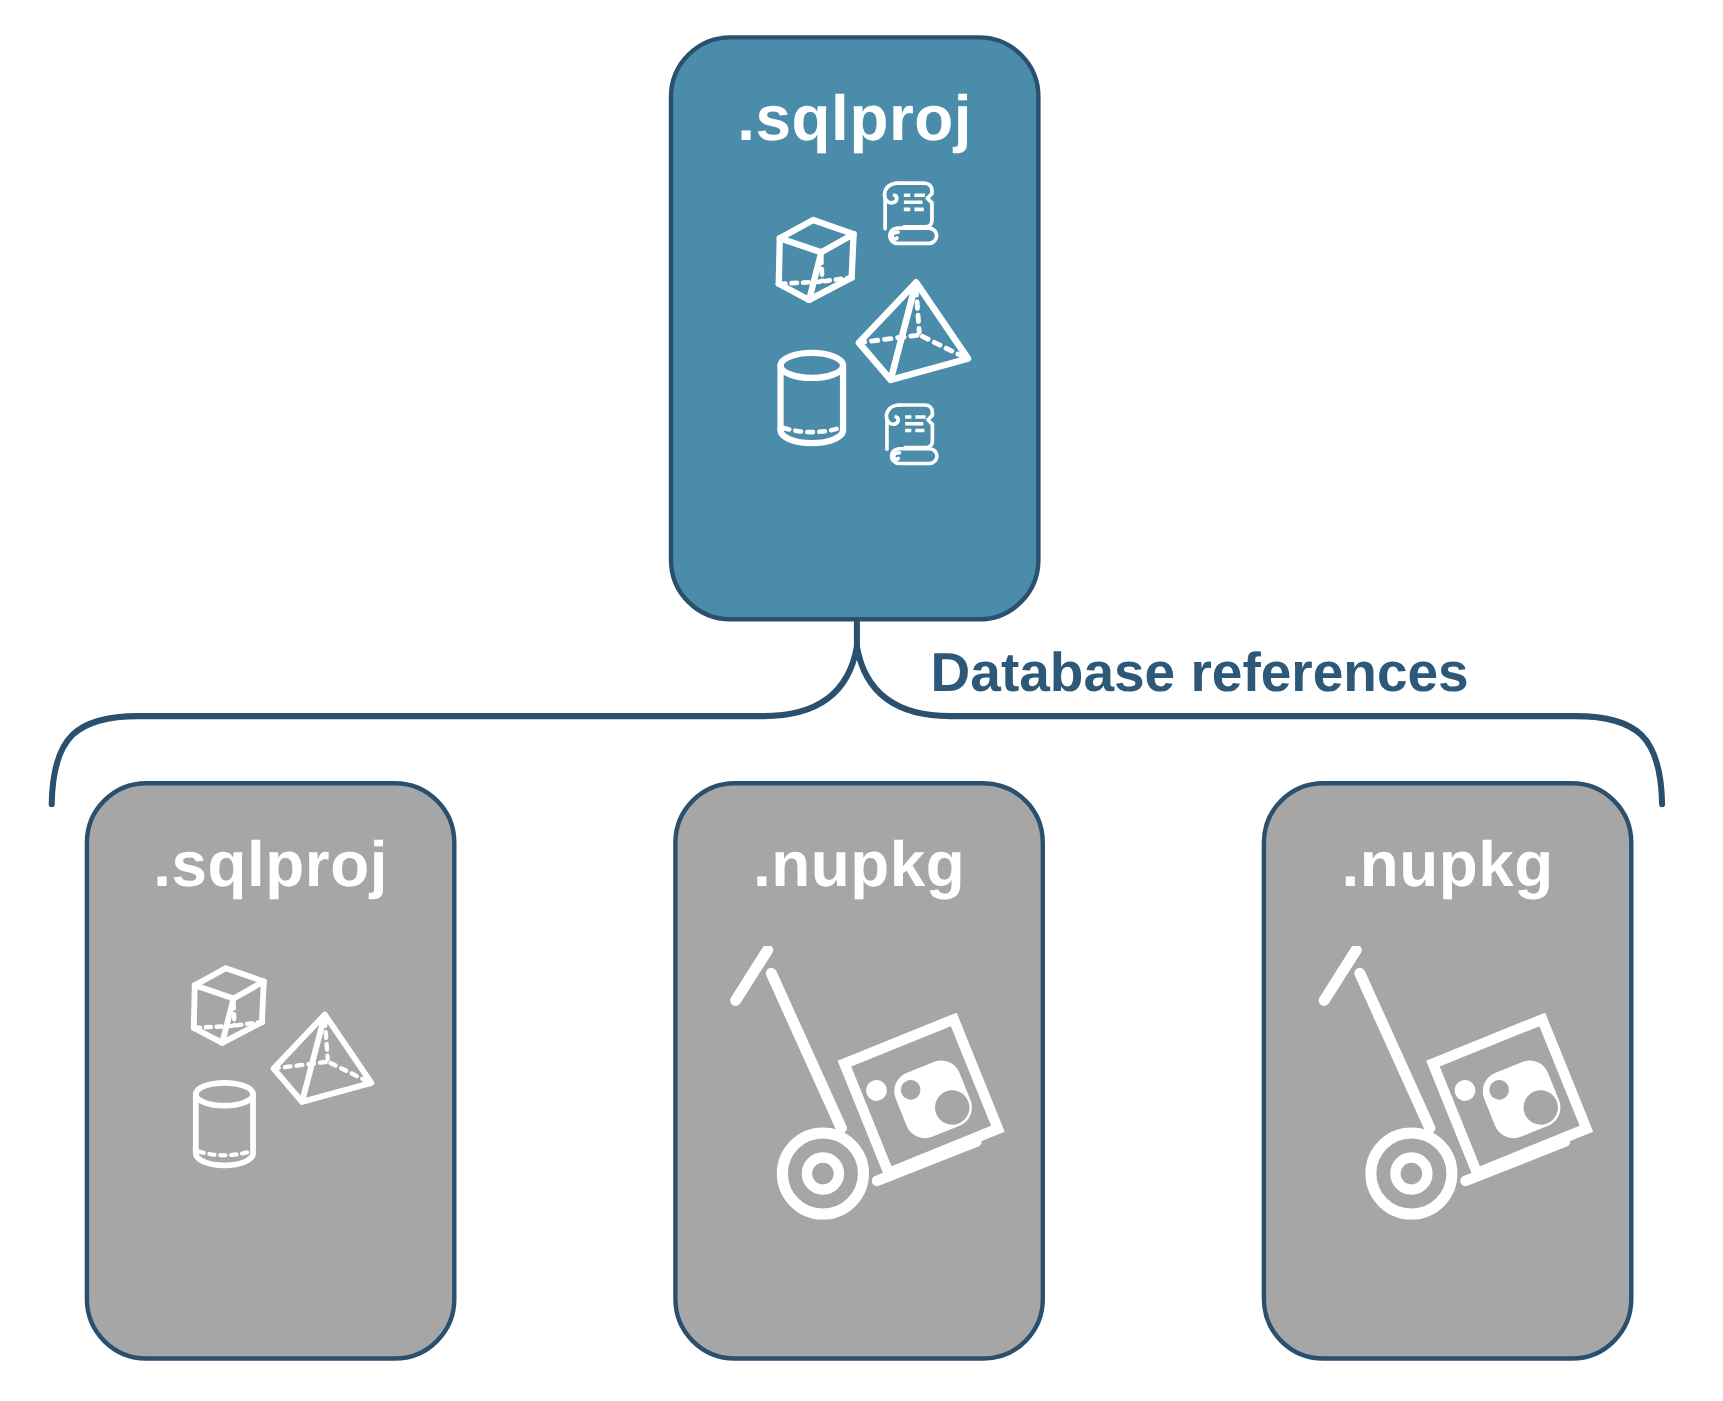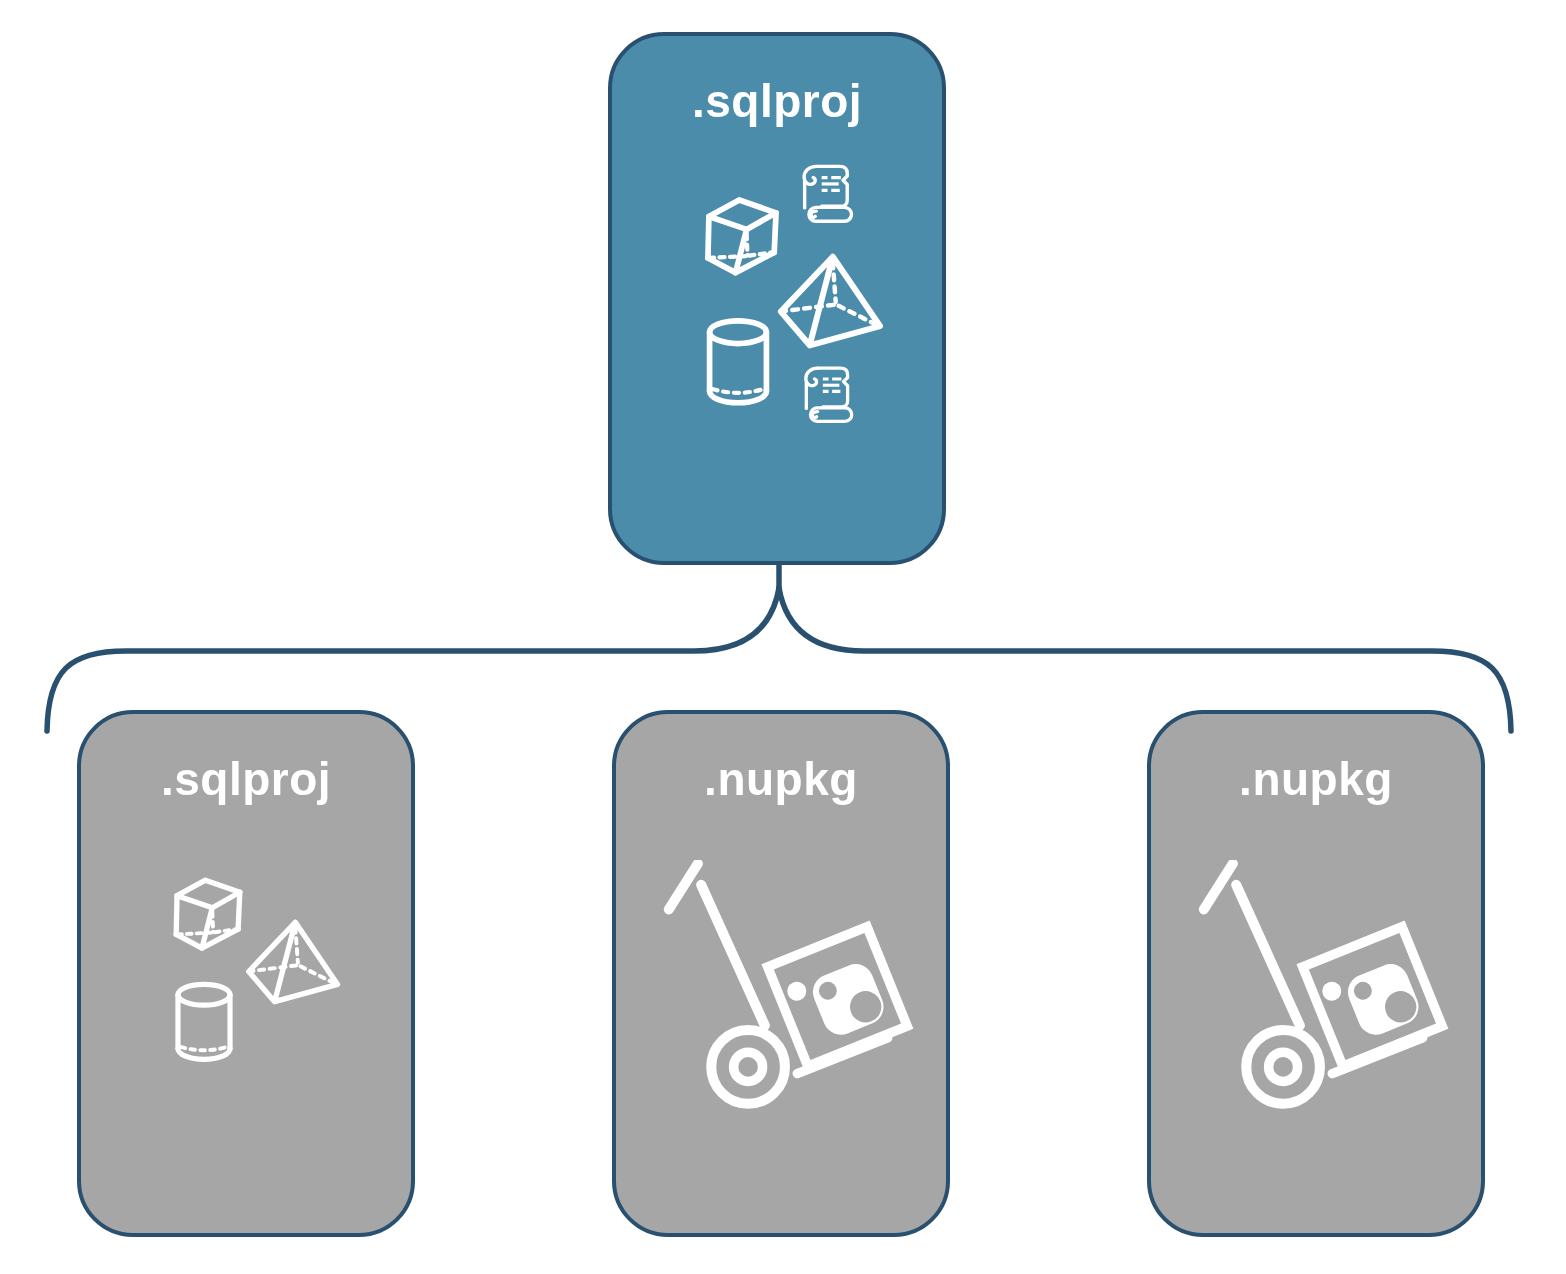--- a/index.html
+++ b/index.html
@@ -26,21 +26,21 @@
   }
   .box--parent{left:608px;top:32px;height:533px;background:var(--teal);}
   .box--child{top:710px;height:527px;background:var(--gray);}
   .box--child0{left:77px;}
   .box--child1{left:612px;}
   .box--child2{left:1147px;}
   .box-title{
     position:absolute;
     left:0;right:0;top:38px;
     text-align:center;
-    font-size:46px;
+    font-size:58px;
     font-weight:700;
     color:var(--white);
     letter-spacing:0.5px;
   }
   .icon{position:absolute;}
   .icon svg{display:block;width:100%;height:100%;}
   .brace{
     position:absolute;left:0;top:0;width:1566px;height:1274px;
   }
   .connector-label{
@@ -68,20 +68,21 @@
 <body>
 
 <div class="canvas">
 
   <svg class="brace" viewBox="0 0 1566 1274" fill="none" xmlns="http://www.w3.org/2000/svg">
     <path d="M779,566 L779,588" stroke="var(--navy)" stroke-width="5.5" stroke-linecap="round"></path>
     <path d="M779,588 C773,622 752,651 694,651 L126,651 C70,651 48,670 47,731" stroke="var(--navy)" stroke-width="5.5" stroke-linecap="round"></path>
     <path d="M779,588 C785,622 806,651 864,651 L1432,651 C1488,651 1510,670 1511,731" stroke="var(--navy)" stroke-width="5.5" stroke-linecap="round"></path>
   </svg>
 
+  <div class="connector-label">Database references</div>
 
   <div class="box box--parent">
     <div class="box-title">.sqlproj</div>
 
     <div class="icon p-scroll1">
       <svg viewBox="0 0 58 62" fill="none" stroke="var(--white)" stroke-width="3.2" stroke-linecap="round" stroke-linejoin="round">
         <path d="M19,6 C12,6 7.5,10.5 7.5,16 C7.5,21 11.5,24 15.5,22.5 C18.5,21.3 18.8,17.5 16,16.5"></path>
         <path d="M19,6 H41 C45.5,6 48,8.5 48,12.5 V15 L44,19 L48,23 V38 C48,41.5 45.5,43.5 42,43.5 H24"></path>
         <path d="M8,20 V45"></path>
         <rect x="12" y="44.5" width="40" height="13" rx="6.5"></rect>

